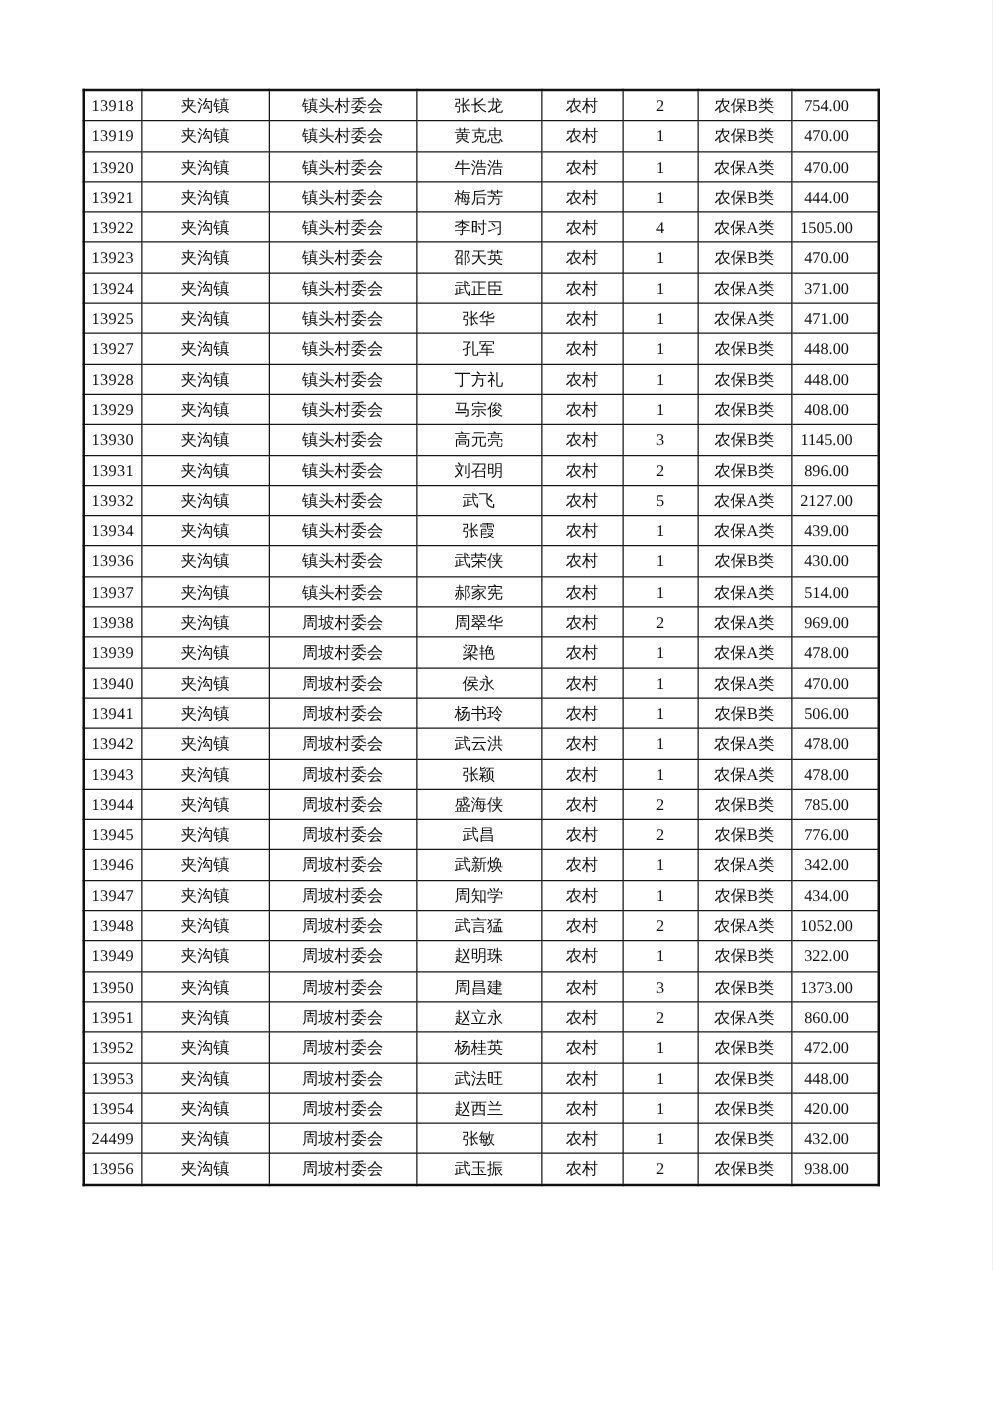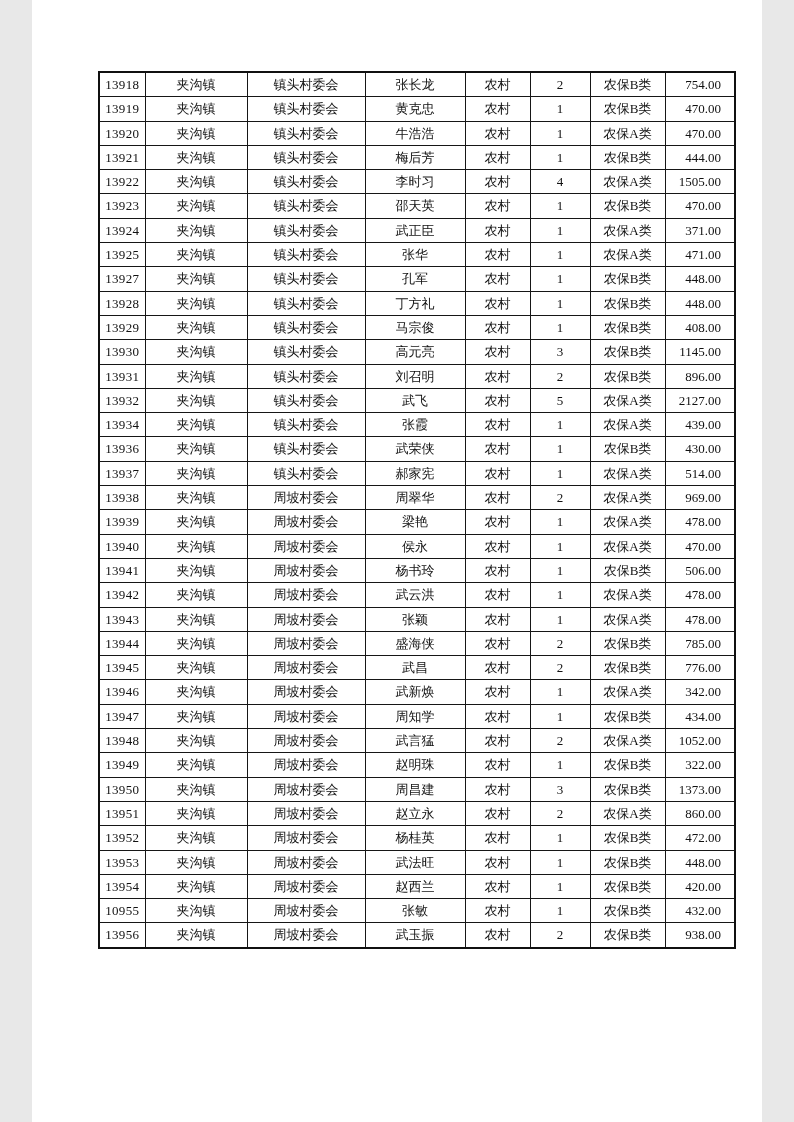--- a/index.html
+++ b/index.html
@@ -2,21 +2,21 @@
 <html><head>
 <meta charset="utf-8">
 <style>
   html, body {
     margin: 0;
     padding: 0;
     background: #e8e8e8;
   }
   .page {
     position: relative;
-    width: 730px;
+    width: 794px;
     height: 1122px;
     margin: 0 auto;
     background: #ffffff;
     overflow: hidden;
     font-family: "Liberation Serif", "DejaVu Serif", serif;
     color: #111111;
   }
   table.roster {
     position: absolute;
     left: 66px;
@@ -30,21 +30,20 @@
     border: 1.5px solid #161616;
     height: 23.3px;
     padding: 0;
     font-size: 13px;
     line-height: 23.3px;
     text-align: center;
     white-space: nowrap;
     overflow: hidden;
   }
   table.roster td.col-amount {
-    text-align: right;
     padding-right: 13px;
   }
   table.roster td.col-serial-number {
     letter-spacing: 0.3px;
   }
 </style>
 </head>
 <body>
 
 <div class="page">
@@ -394,21 +393,21 @@
           <td class="col-serial-number">13954</td>
           <td class="col-town">夹沟镇</td>
           <td class="col-village-committee">周坡村委会</td>
           <td class="col-person-name">赵西兰</td>
           <td class="col-household-type">农村</td>
           <td class="col-person-count">1</td>
           <td class="col-insurance-category">农保B类</td>
           <td class="col-amount">420.00</td>
         </tr>
         <tr>
-          <td class="col-serial-number">10955</td>
+          <td class="col-serial-number">24499</td>
           <td class="col-town">夹沟镇</td>
           <td class="col-village-committee">周坡村委会</td>
           <td class="col-person-name">张敏</td>
           <td class="col-household-type">农村</td>
           <td class="col-person-count">1</td>
           <td class="col-insurance-category">农保B类</td>
           <td class="col-amount">432.00</td>
         </tr>
         <tr>
           <td class="col-serial-number">13956</td>

